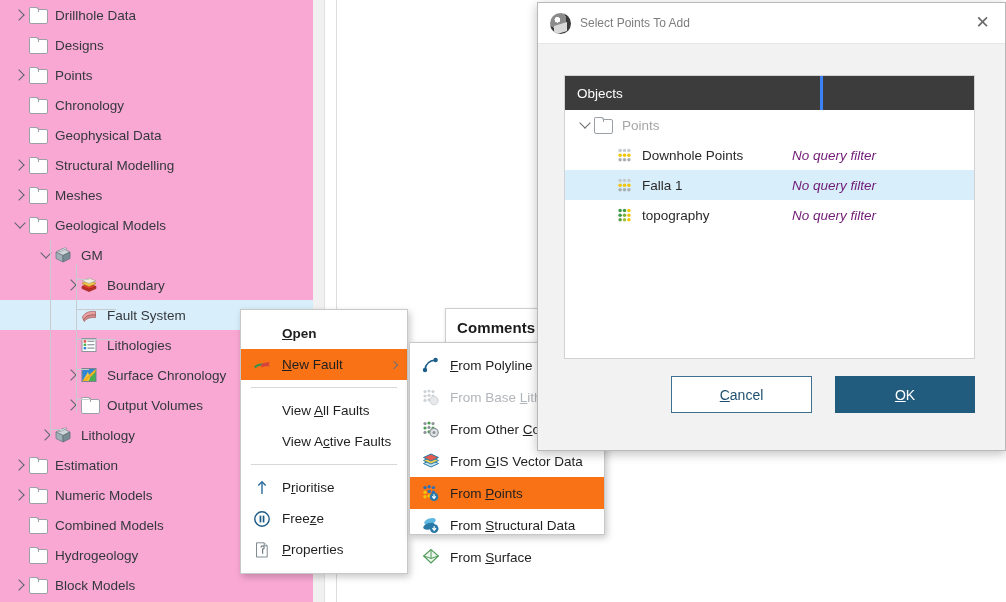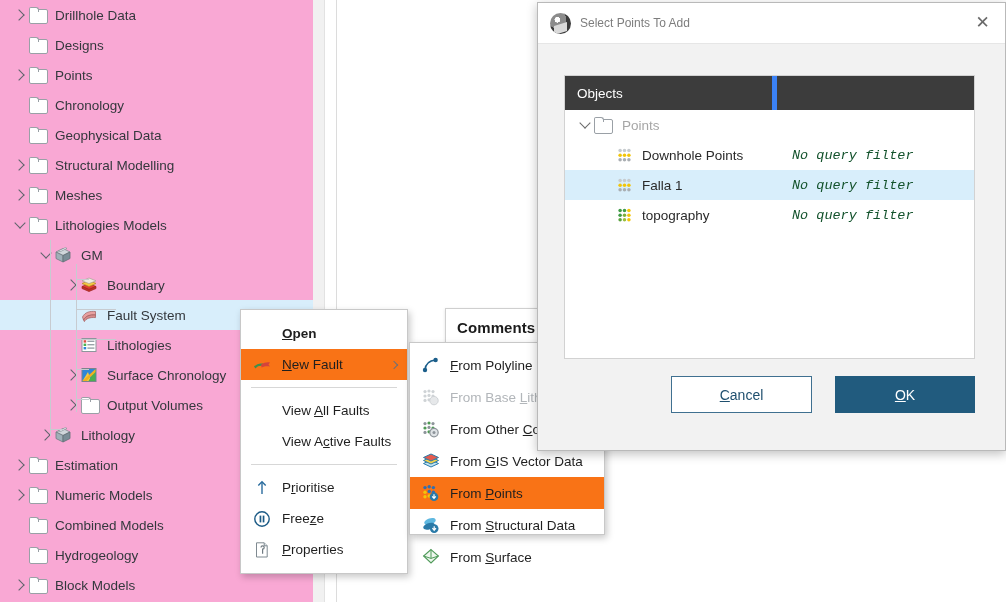--- a/index.html
+++ b/index.html
@@ -198,29 +198,29 @@
     background: #ffffff;
     border: 1px solid #d2d2d2;
   }
   #table-head {
     display: flex; height: 34px; background: #3c3c3c; color: #ffffff;
     font-size: 13.5px;
   }
   #table-head .th {
     display: flex; align-items: center; padding-left: 12px;
   }
-  #table-head .th.objects { width: 212px; border-right: 5px solid #3b82f6; }
+  #table-head .th.objects { width: 258px; border-right: 3px solid #3b82f6; }
   #table-head .th.filter { flex: 1; margin-top: 48px; }
 
   .table-row {
     display: flex; align-items: center; height: 30px; font-size: 13.5px; color: #2a2a2a;
   }
   .table-row.selected { background: #d8eefb; }
   .table-row .c-obj { width: 215px; display: flex; align-items: center; }
-  .table-row .c-flt { flex: 1; font-style: italic; color: #14532d; padding-left: 12px; font-family: Liberation Mono, monospace; }
+  .table-row .c-flt { flex: 1; font-style: italic; color: #701a75; padding-left: 12px; }
   .table-row .indent { display: inline-block; width: 52px; }
   .table-row .indent-root { display: inline-block; width: 12px; }
   .row-twisty { width: 16px; height: 16px; position: relative; flex: 0 0 16px; }
   .row-twisty::before {
     content: ""; position: absolute; left: 4px; top: 2px;
     width: 7px; height: 7px;
     border-right: 1.6px solid #6a6a6a; border-bottom: 1.6px solid #6a6a6a;
     transform: rotate(45deg);
   }
   .row-label { padding-left: 3px; }
@@ -284,21 +284,21 @@
           <span class="tree-label">Structural Modelling</span>
         </div>
         <div class="tree-row" style="padding-left:12px">
           <span class="twisty right"></span>
           <span class="ico ico-folder"></span>
           <span class="tree-label">Meshes</span>
         </div>
         <div class="tree-row" style="padding-left:12px">
           <span class="twisty down"></span>
           <span class="ico ico-folder"></span>
-          <span class="tree-label">Lithologies Models</span>
+          <span class="tree-label">Geological Models</span>
         </div>
         <div class="tree-row" style="padding-left:38px">
           <span class="twisty down"></span>
           <span class="ico ico-cube">
             <svg width="18" height="18" viewBox="0 0 18 18">
               <path d="M2 6 L9 2.5 L16 6 L9 9.5 Z" fill="#cfd6da" stroke="#7d878d" stroke-width=".8"></path>
               <path d="M2 6 L9 9.5 L9 16 L2 12.5 Z" fill="#9fb0b8" stroke="#6e7a80" stroke-width=".8"></path>
               <path d="M16 6 L9 9.5 L9 16 L16 12.5 Z" fill="#7a8d96" stroke="#5f6e75" stroke-width=".8"></path>
               <path d="M4.4 4.9 L11.4 1.6 L13 2.4 L6 5.8 Z" fill="#e7eef1" stroke="#7d878d" stroke-width=".6"></path>
             </svg>

